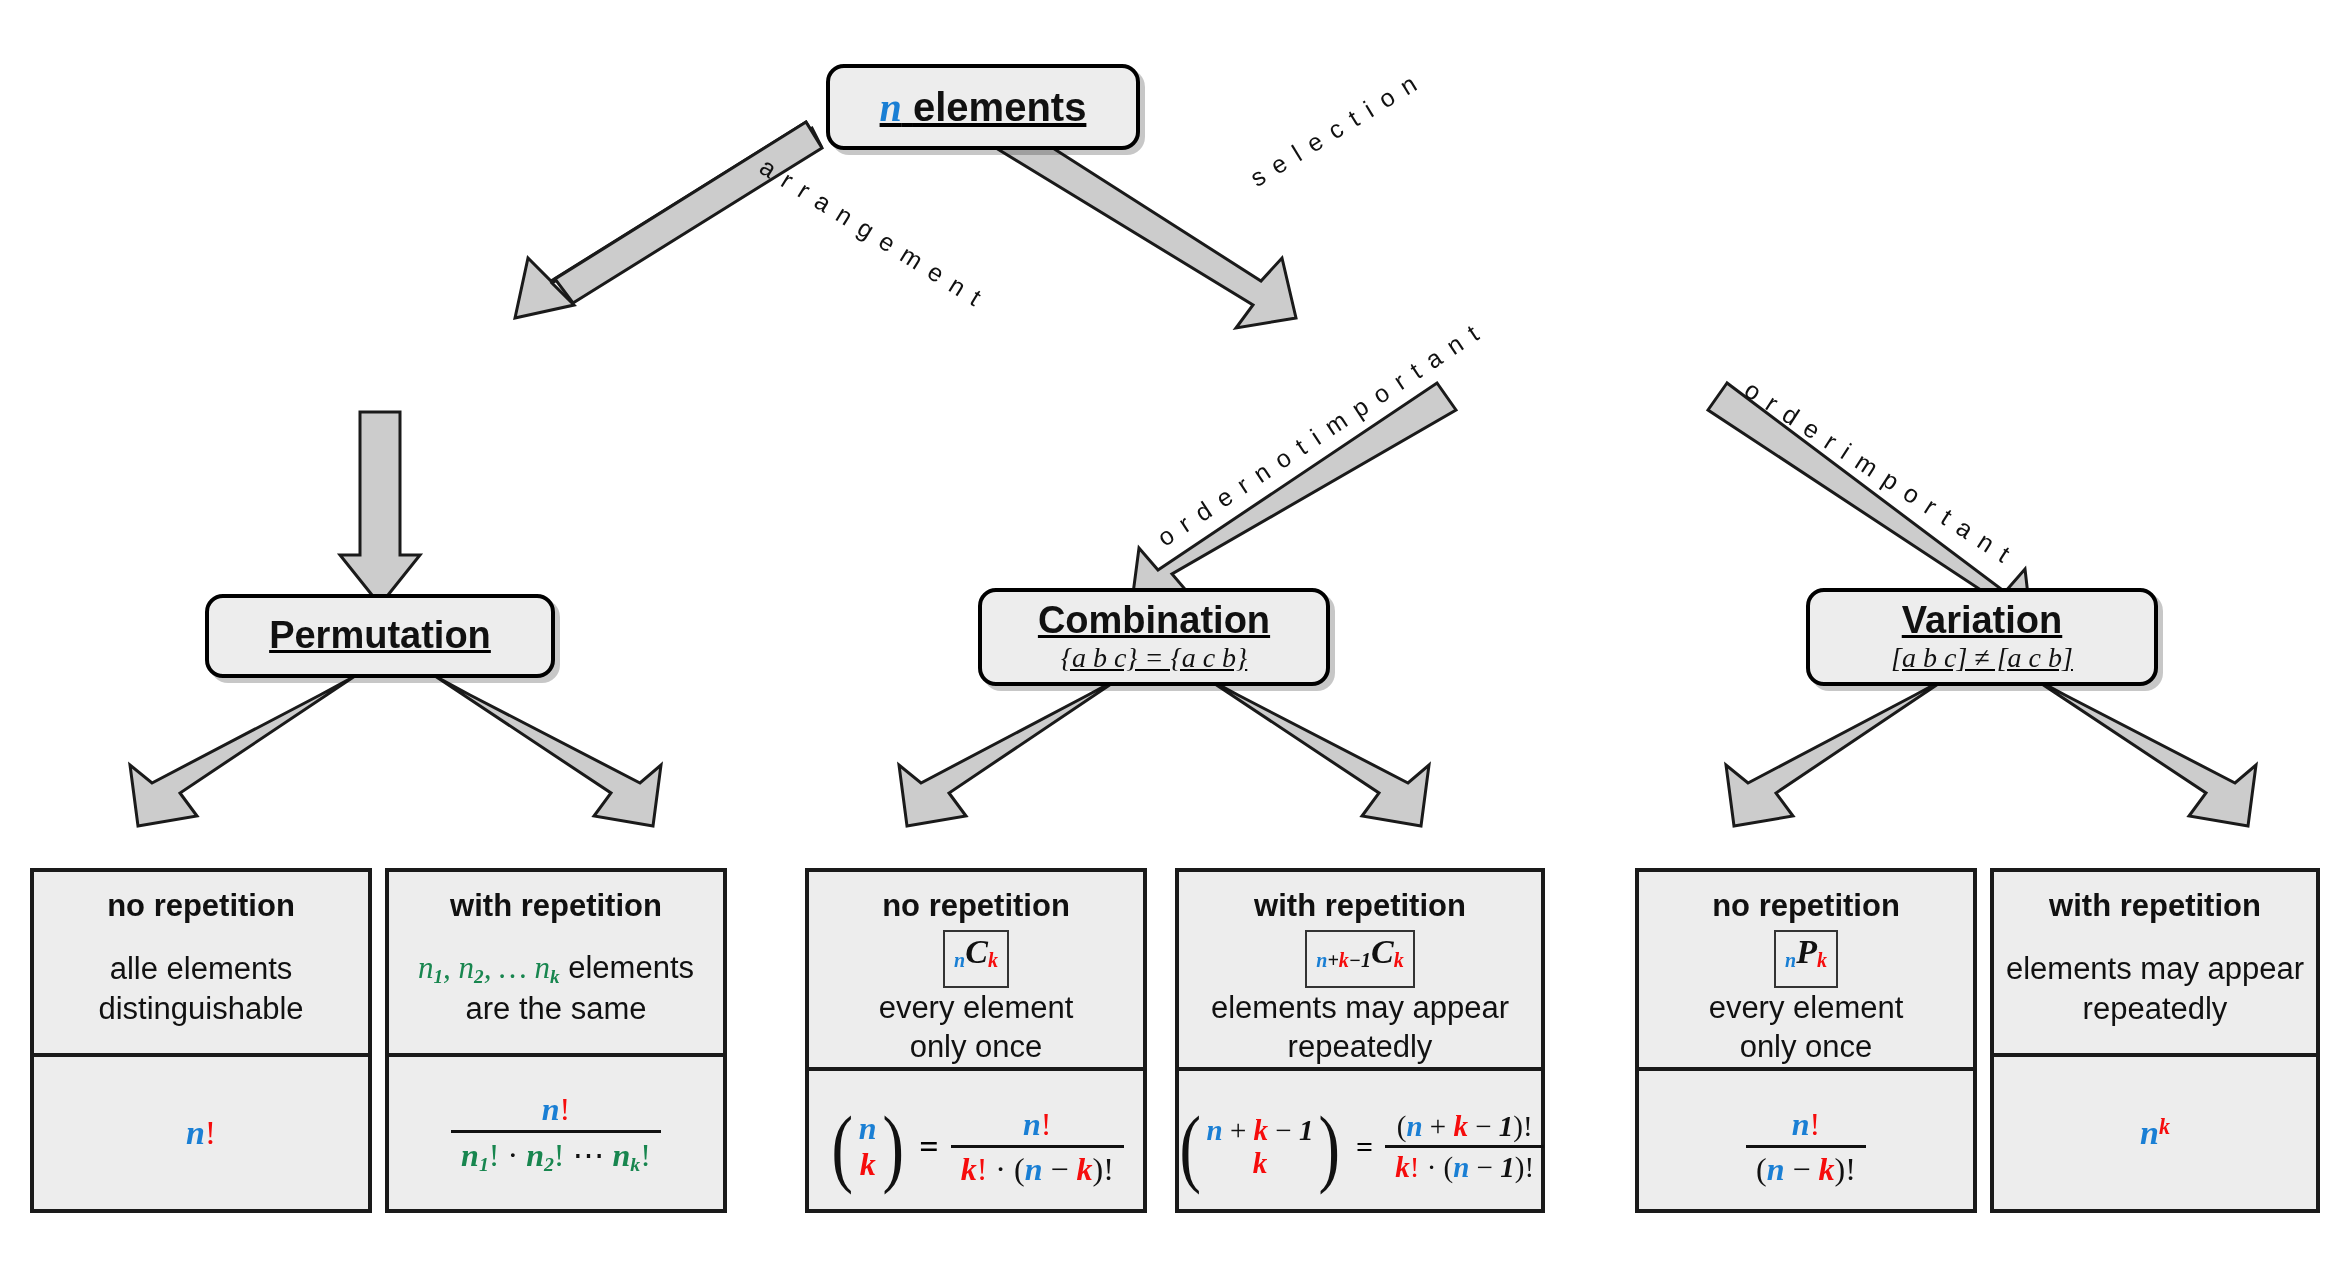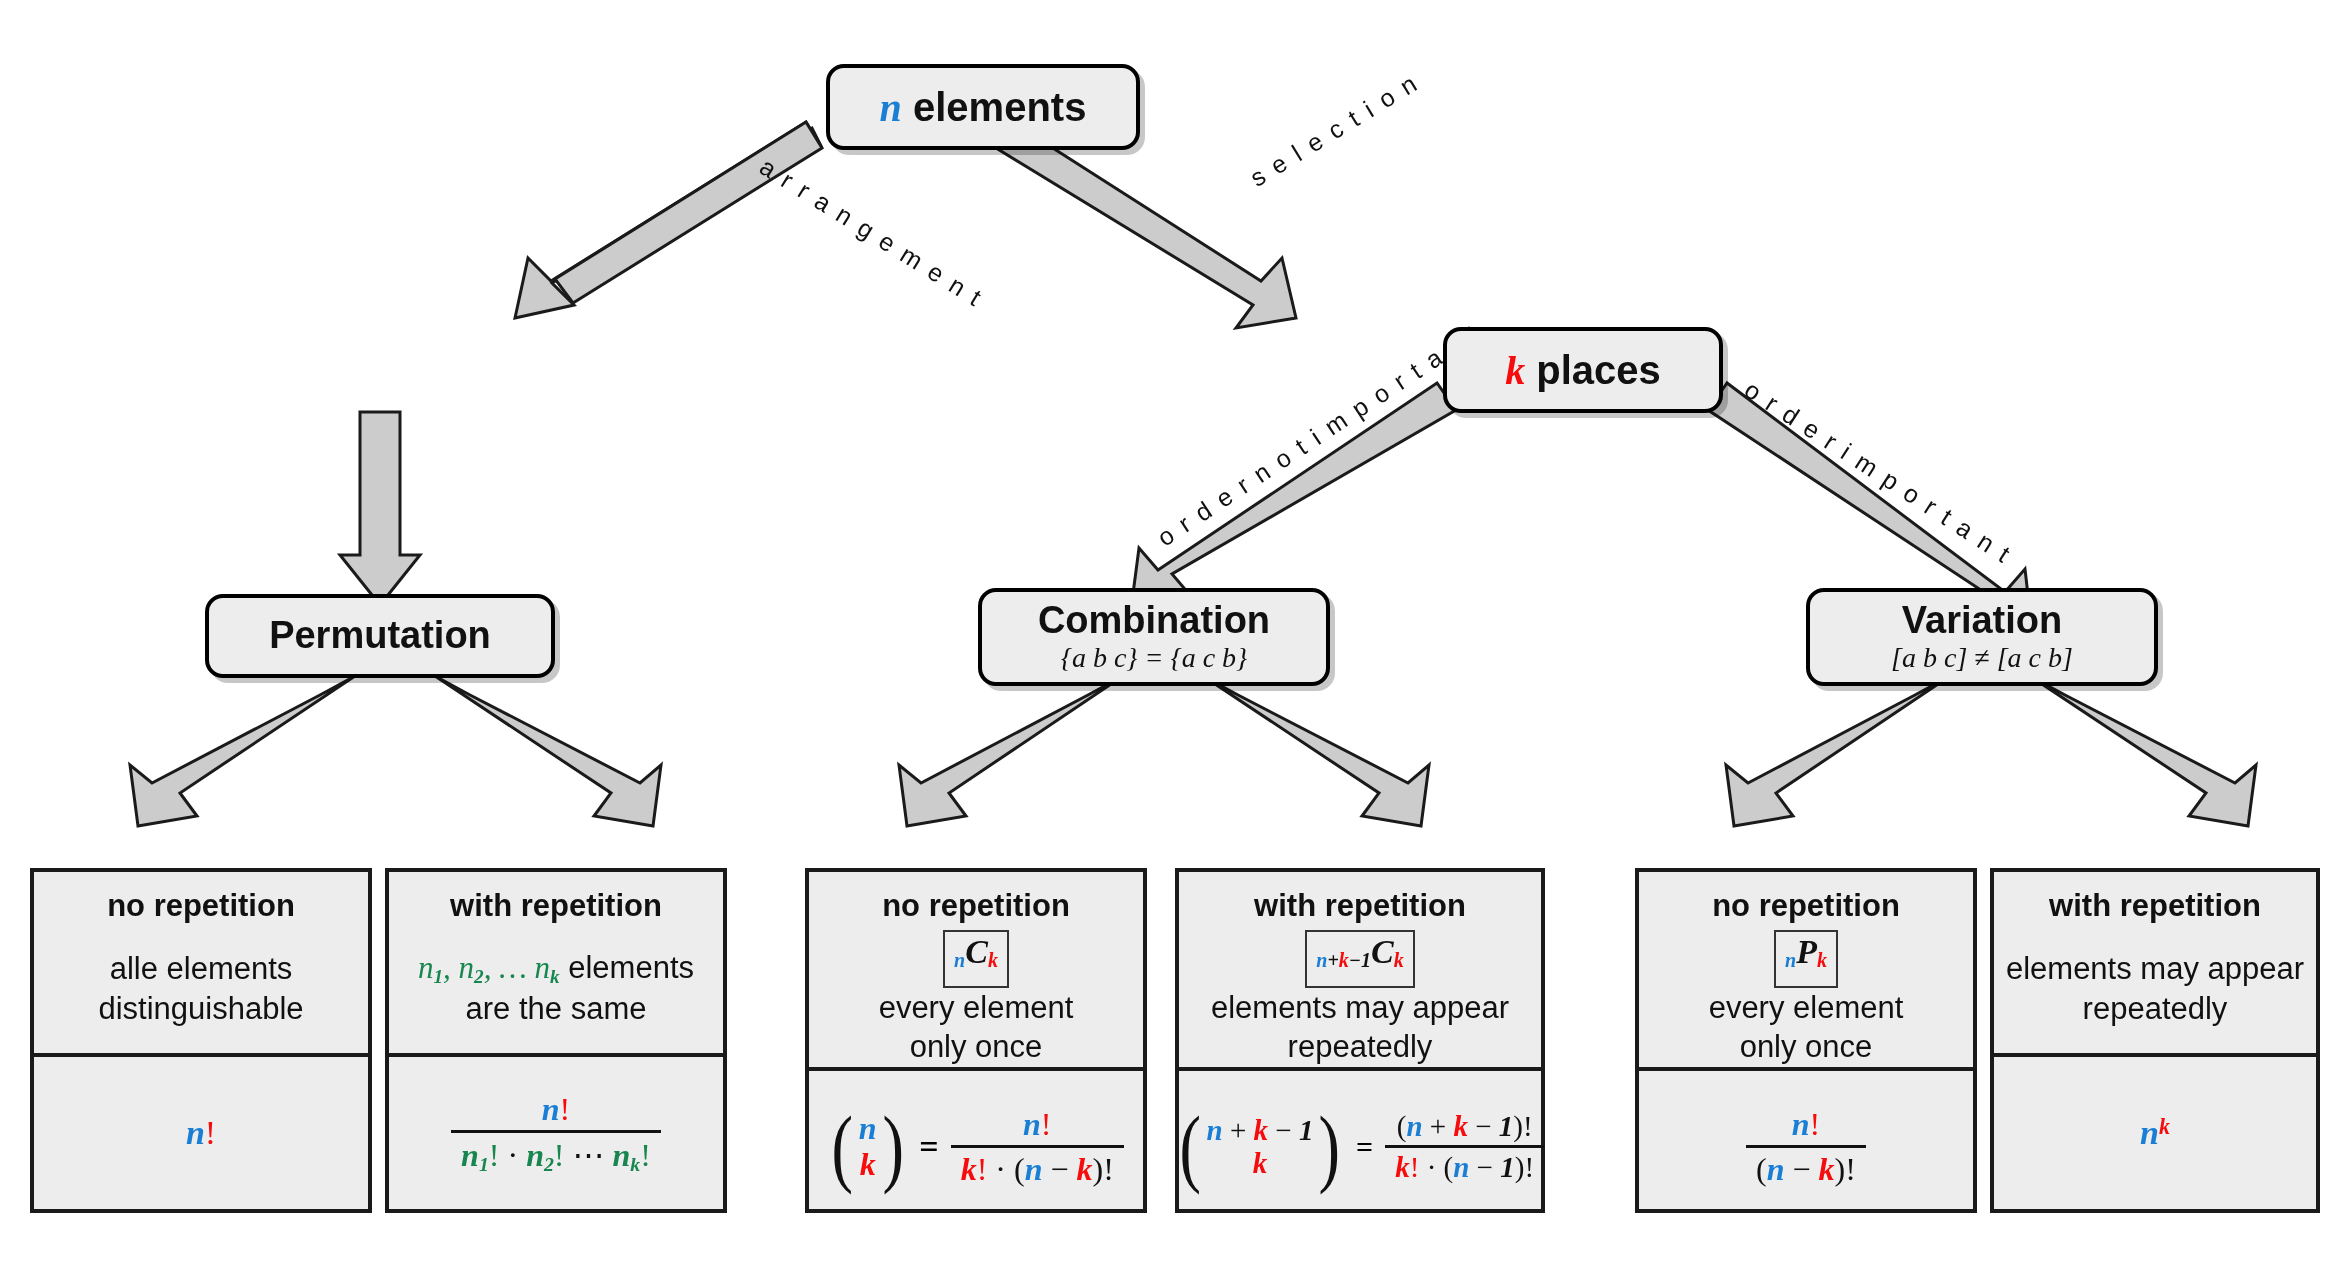--- a/index.html
+++ b/index.html
@@ -7,20 +7,21 @@
   #stage{position:relative;width:2349px;height:1281px;overflow:hidden;background:#fff;}
   svg.edges{position:absolute;left:0;top:0;width:2349px;height:1281px;pointer-events:none;}
 
   
   .node{
     position:absolute;box-sizing:border-box;
     background:#ededed;border:4px solid #000;border-radius:18px;
     display:flex;flex-direction:column;align-items:center;justify-content:center;
     box-shadow:5px 5px 0 rgba(0,0,0,.22);
     text-align:center;
+    text-decoration:underline;
   }
   .node .title{font-weight:bold;color:#111;line-height:1.05;}
   .node .sub{font-family:"Liberation Serif",serif;font-style:italic;color:#111;line-height:1.1;}
 
   
   .leaf{
     position:absolute;box-sizing:border-box;
     background:#ededed;border:4px solid #1a1a1a;
     display:flex;flex-direction:column;
   }
@@ -132,25 +133,20 @@
 
   <div class="elabel" style="left:1755px;top:375px;transform:rotate(33deg);">o r d e r  i m p o r t a n t</div>
 
   <div class="node" style="left:826px;top:64px;width:314px;height:86px;">
     <div class="title" style="font-size:40px;">
       <span class="m bl">n</span><span>&nbsp;</span><span>elements</span>
     </div>
   </div>
 
 
-  <div class="node" style="left:1443px;top:327px;width:280px;height:86px;">
-    <div class="title" style="font-size:40px;">
-      <span class="m rd">k</span><span>&nbsp;</span><span>places</span>
-    </div>
-  </div>
 
   <div class="node" style="left:205px;top:594px;width:350px;height:84px;">
     <div class="title" style="font-size:38px;">Permutation</div>
   </div>
 
   <div class="node" style="left:1806px;top:588px;width:352px;height:98px;gap:2px;">
     <div class="title" style="font-size:38px;">Variation</div>
     <div class="sub" style="font-size:28px;">[a b c] ≠ [a c b]</div>
   </div>
 

